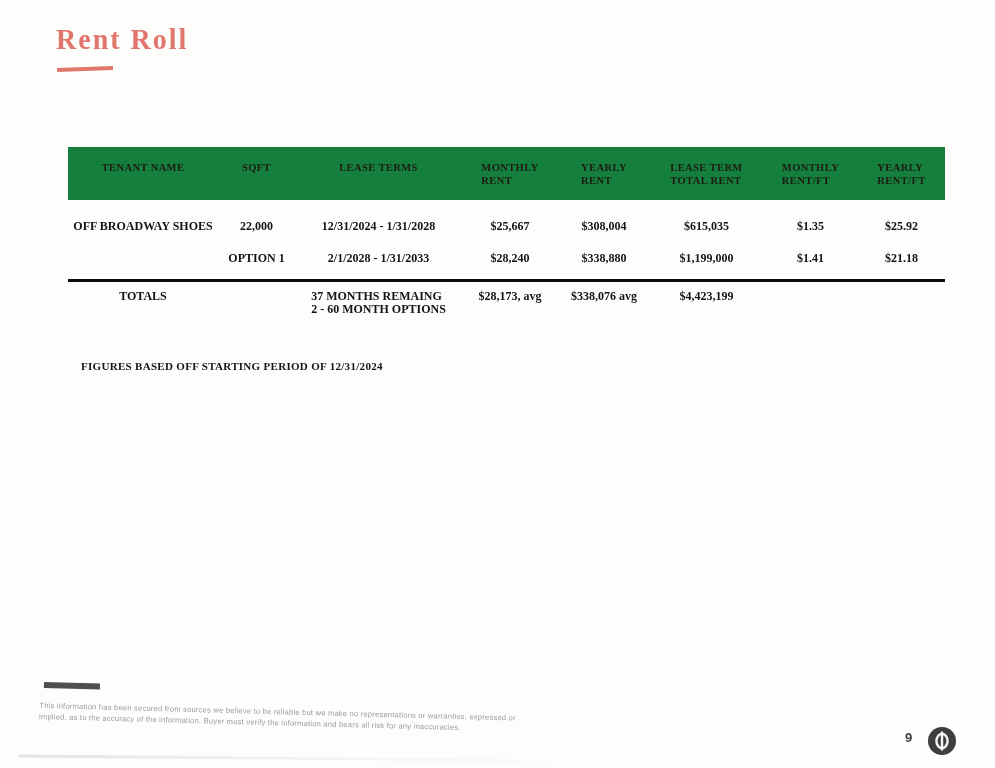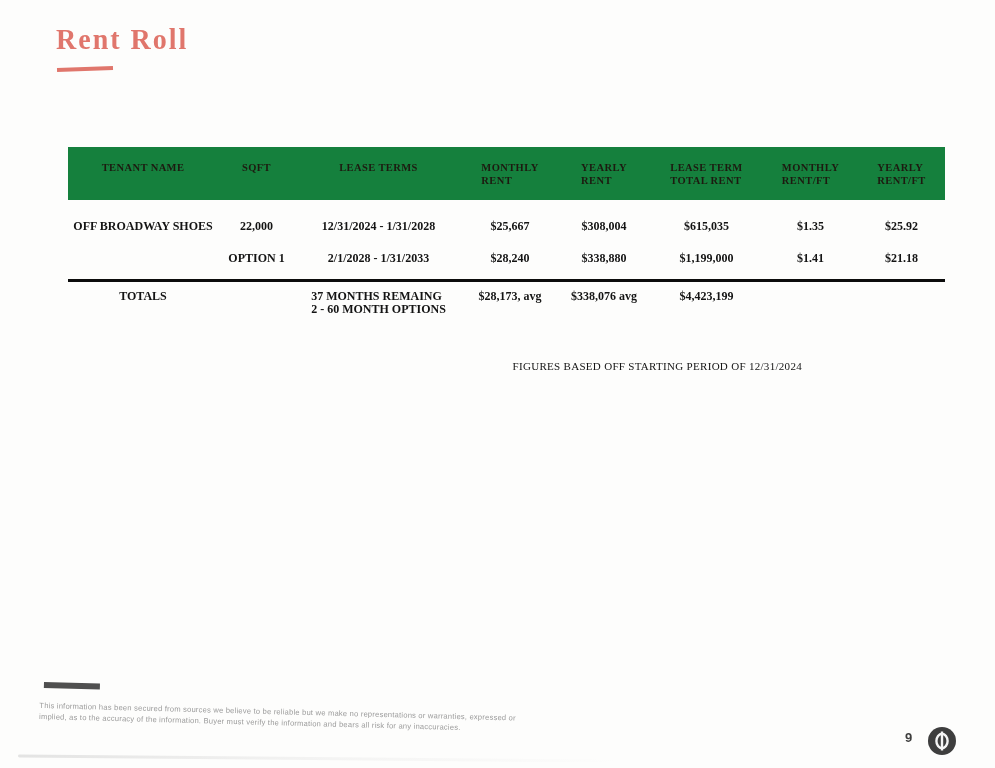--- a/index.html
+++ b/index.html
@@ -49,22 +49,22 @@
   }
   .c1{width:150px;} .c2{width:77px;} .c3{width:167px;} .c4{width:96px;}
   .c5{width:92px;} .c6{width:113px;} .c7{width:95px;} .c8{width:87px;}
 
   .totals-divider{margin-top:9px;height:3px;background:#0c0c0c;}
   .trow.totals{margin-top:8px;height:auto;align-items:flex-start;}
   .td .multiline{display:inline-block;text-align:left;white-space:pre-line;}
 
   
   .note{
-    position:absolute;left:68px;top:360px;width:734px;
-    text-align:right;font-size:11px;font-weight:normal;
+    position:absolute;left:81px;top:360px;width:734px;
+    text-align:left;font-size:11px;font-weight:bold;
     letter-spacing:.3px;color:#141414;
   }
 
   
   .footer{
     position:absolute;left:40px;top:682px;width:520px;
     transform:rotate(1.5deg);transform-origin:0 0;
   }
   .footer-bar{width:56px;height:6px;background:#4f4f4f;margin-left:4px;}
   .disclaimer{

